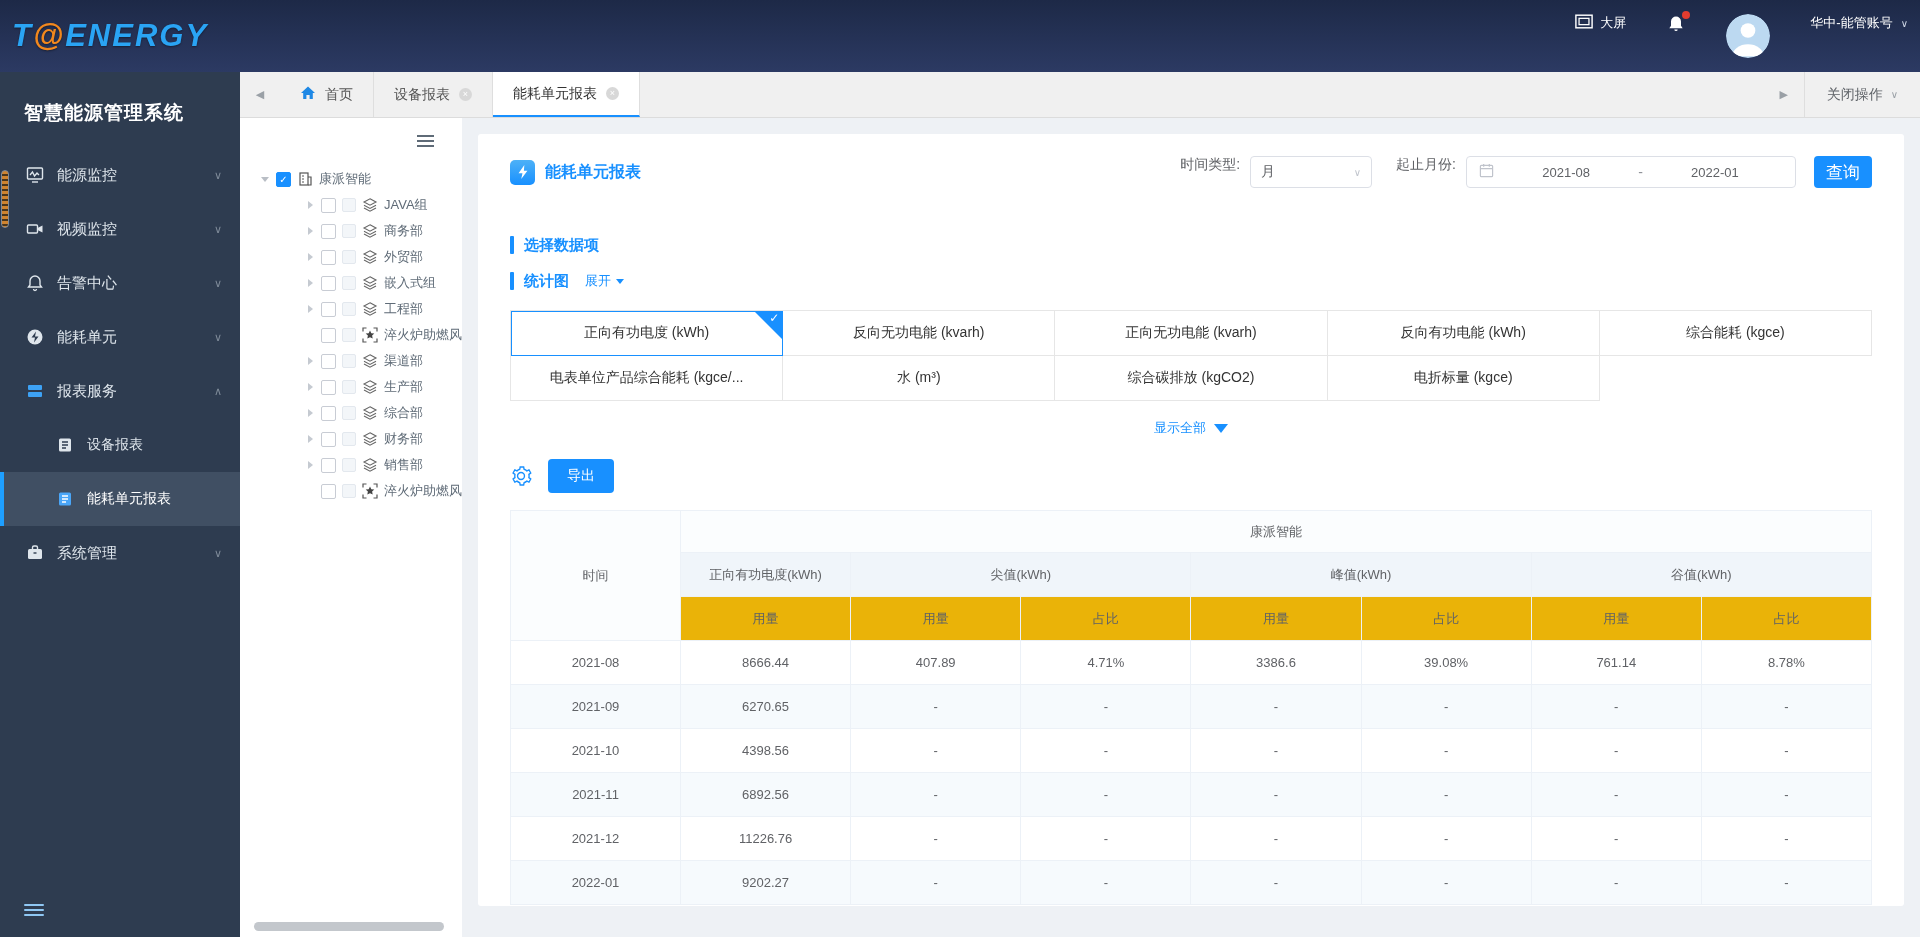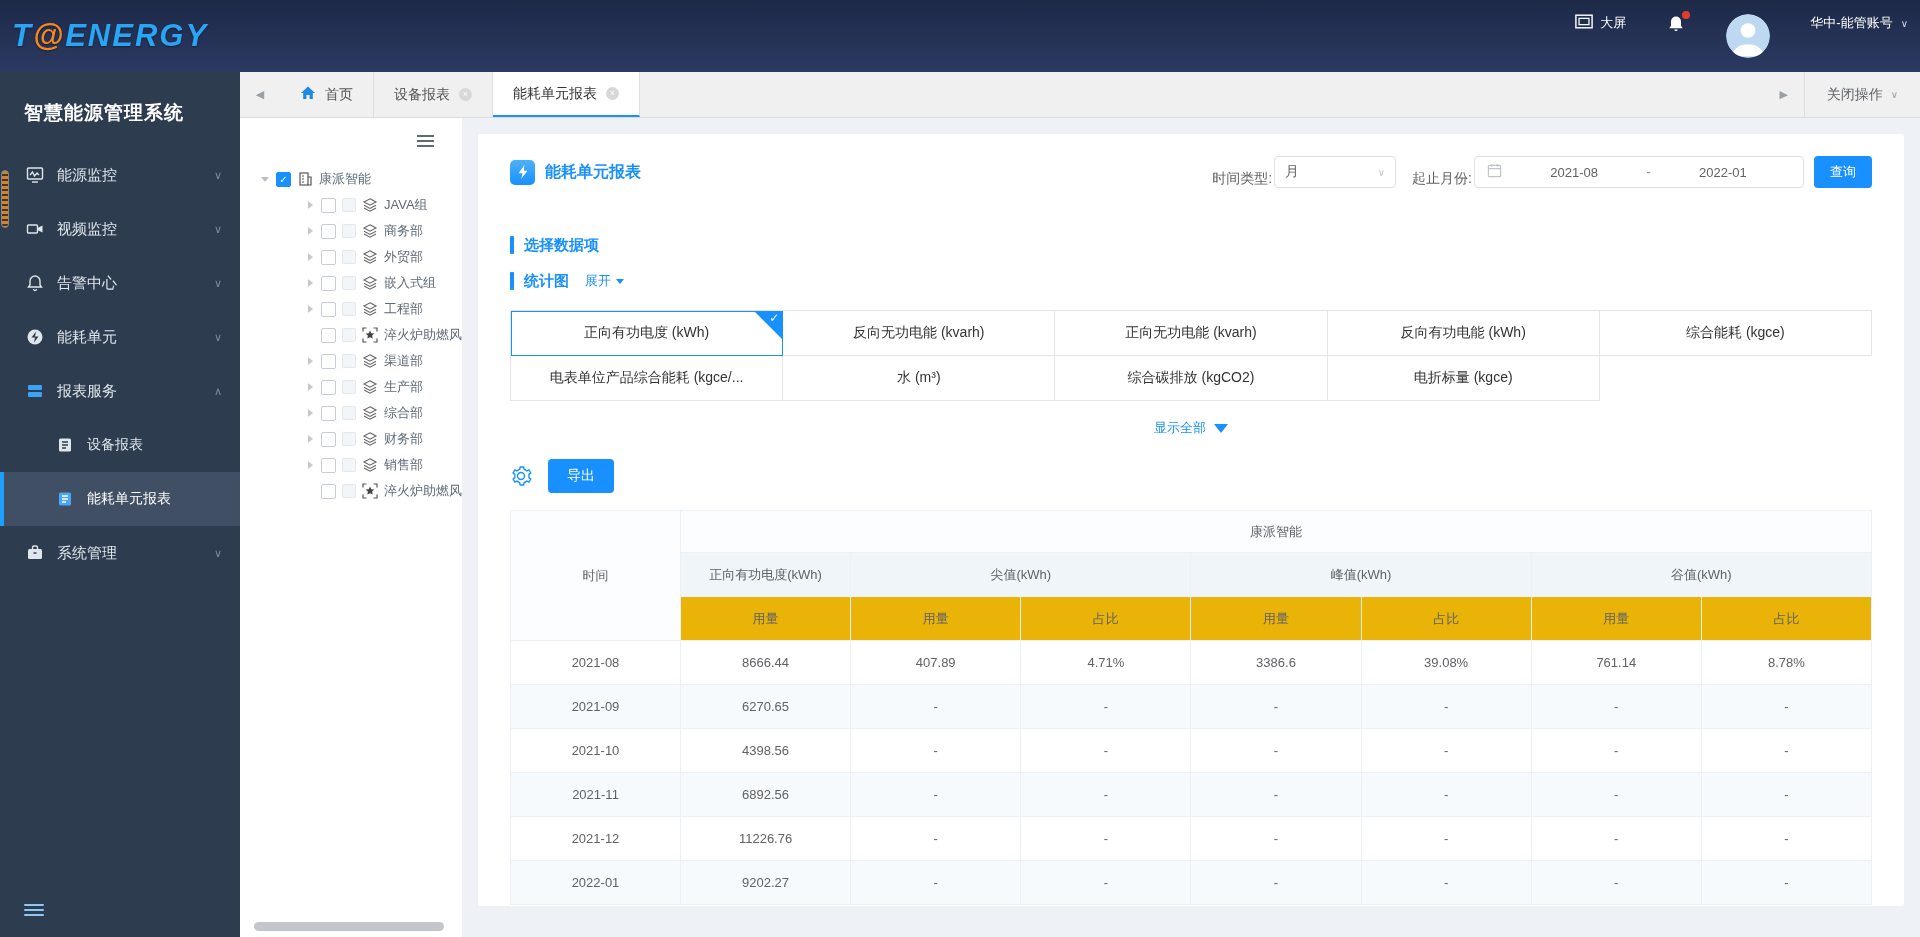--- a/index.html
+++ b/index.html
@@ -63,26 +63,26 @@
   .tree-hscroll{position:absolute;bottom:6px;left:14px;width:190px;height:9px;border-radius:5px;background:#c3c7cc;cursor:pointer}
 
   
   .content{flex:1;padding:16px;min-width:0}
   .card{background:#fff;height:772px;border-radius:3px;padding:21px 32px 0;overflow:hidden;position:relative}
 
   .toolbar-row{display:flex;align-items:center;height:34px;margin-bottom:45px}
   .title-wrap{display:flex;align-items:center;gap:10px}
   .title-ico{width:25px;height:25px;border-radius:5px;background:linear-gradient(180deg,#4db1f7,#1890ff);display:flex;align-items:center;justify-content:center}
   .page-title{font-size:16px;font-weight:bold;color:#1890ff}
-  .toolbar-right{margin-left:auto;display:flex;align-items:flex-end;gap:2px;font-size:14px;color:#606266}
+  .toolbar-right{margin-left:auto;display:flex;align-items:flex-start;gap:10px;font-size:14px;color:#606266}
   .sel-box{width:122px;height:32px;border:1px solid #dcdfe6;border-radius:4px;background:#fff;display:flex;align-items:center;padding:0 10px;cursor:pointer}
   .sel-box .sel-caret{margin-left:auto;color:#c0c4cc;font-size:10px}
   .date-box{width:330px;height:32px;border:1px solid #dcdfe6;border-radius:4px;background:#fff;display:flex;align-items:center;padding:0 12px;gap:4px;cursor:pointer}
   .date-box .dv{flex:1;text-align:center;font-size:13px;color:#606266}
-  .btn{background:#1890ff;color:#fff;border:none;border-radius:4px;font-size:13px;cursor:pointer;font-family:inherit}
+  .btn{background:#1890ff;color:#fff;border:none;border-radius:4px;font-size:17px;cursor:pointer;font-family:inherit}
   .btn.query{width:58px;height:32px;margin-left:8px}
   .btn.export{width:66px;height:34px;font-size:14px}
 
   .sec-row{display:flex;align-items:center;height:22px;margin-bottom:18px}
   .sec-row.second{margin-bottom:14px}
   .sec-bar{width:4px;height:18px;background:#1890ff;border-radius:1px;margin-right:10px}
   .sec-title{font-size:15px;font-weight:bold;color:#1890ff}
   .expand-link{display:flex;align-items:center;gap:5px;margin-left:16px;font-size:13px;color:#1890ff;cursor:pointer}
   .tri-down-sm{width:0;height:0;border-top:5px solid #1890ff;border-left:4px solid transparent;border-right:4px solid transparent}
 

